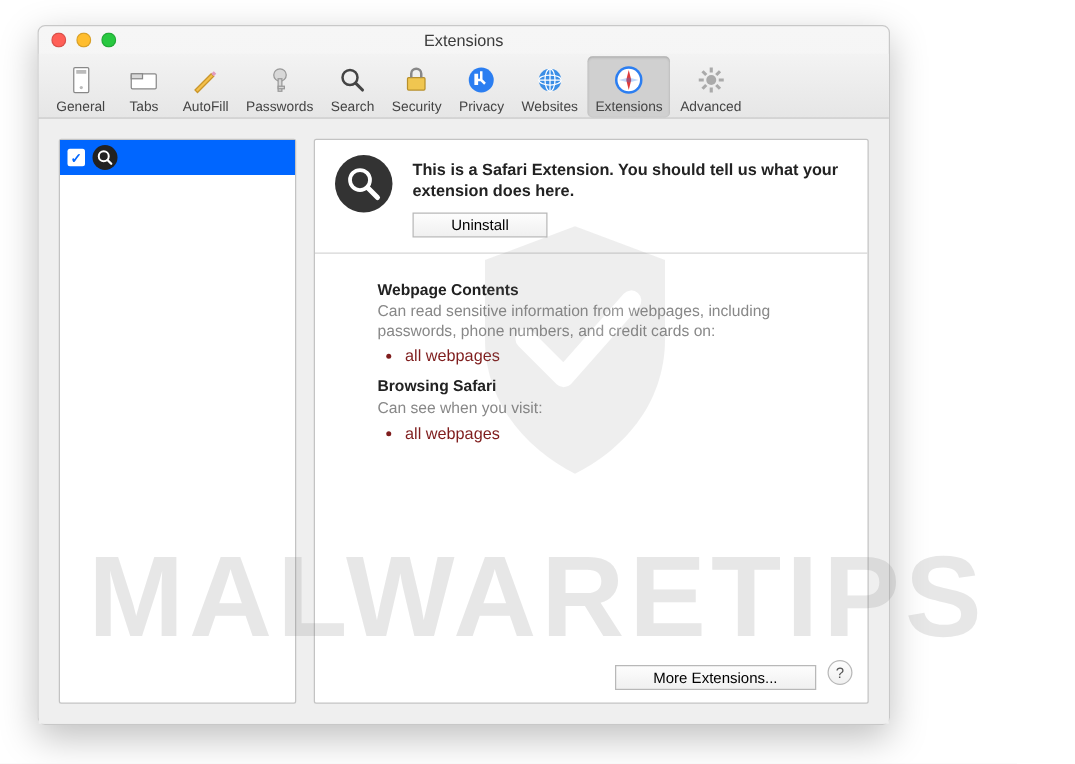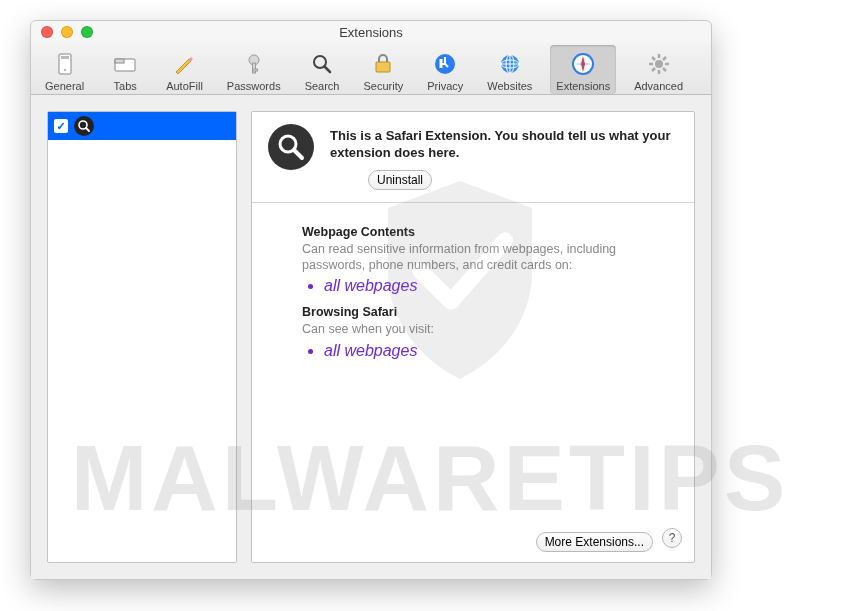--- a/index.html
+++ b/index.html
@@ -43,21 +43,21 @@
       position: absolute;
       left: 0; right: 0;
       text-align: center;
       font-size: 13px;
       color: #3b3b3b;
       pointer-events: none;
     }
     .toolbar {
       display: flex;
       padding: 2px 8px 0 8px;
-      gap: 12px;
+      gap: 2px;
       border-bottom: 1px solid #bdbdbd;
       background: linear-gradient(to bottom, #f3f3f3, #e6e6e6);
     }
     .tool {
       display: flex;
       flex-direction: column;
       align-items: center;
       justify-content: flex-end;
       padding: 4px 6px 2px 6px;
       border-radius: 4px;
@@ -136,37 +136,36 @@
       display: flex; align-items: center; justify-content: center;
       flex-shrink: 0;
     }
     .detail-head { flex: 1; padding-top: 4px; }
     .detail-head .desc {
       font-size: 13px; font-weight: 600; color: #222; line-height: 1.3;
     }
     .mac-btn {
       display: inline-block;
       font-size: 12px;
-      padding: 2px 8px;
+      padding: 2px 30px;
       background: linear-gradient(#fdfdfd,#f0f0f0);
       border: 1px solid #b8b8b8;
-      border-radius: 10px;
+      border-radius: 0;
       margin-top: 8px;
       cursor: default;
-      margin-left: 38px;
     }
     .perms {
       padding: 16px 50px 16px 50px;
       font-size: 12.5px;
       color: #333;
     }
     .perm-h { font-weight: 700; color: #222; margin-top: 6px; }
     .perm-sub { color: #888; margin-top: 2px; line-height: 1.3; }
     .perm-ul { margin: 4px 0 10px 22px; }
-    .perm-ul li { color: #6d28d9; font-size: 16px; font-style: italic; }
+    .perm-ul li { color: #7f1d1d; font-size: 13px; }
     .footer {
       position: absolute;
       bottom: 10px; right: 12px;
       display: flex; gap: 9px; align-items: center;
     }
     .help {
       width: 20px; height: 20px; border-radius: 50%;
       border: 1px solid #b8b8b8;
       background: linear-gradient(#fdfdfd,#f0f0f0);
       font-size: 12px; display:flex;align-items:center;justify-content:center;

